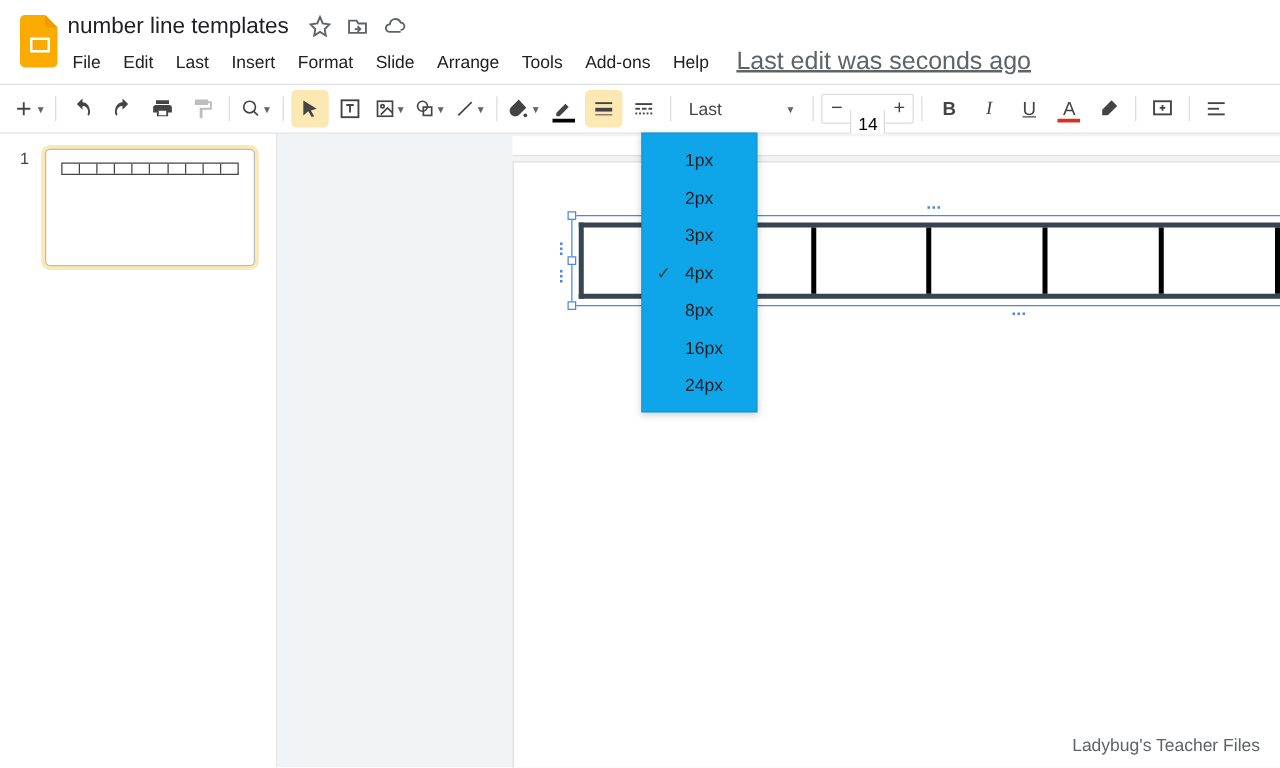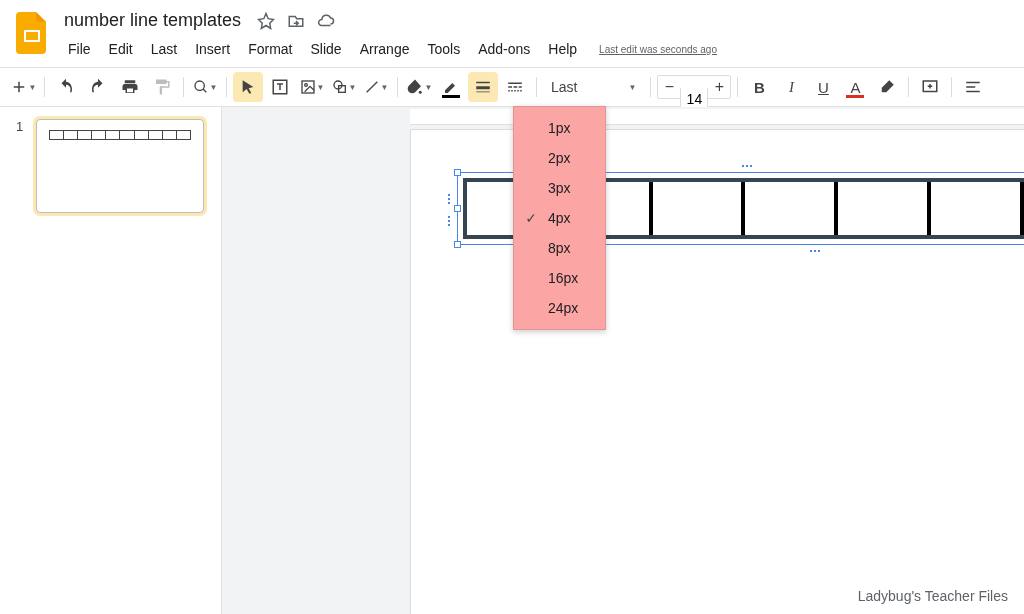--- a/index.html
+++ b/index.html
@@ -8,21 +8,20 @@
       background: #fff;
       overflow: hidden;
       width: 1024px;
       height: 614px;
       position: relative;
     }
     .header {
       display: flex;
       align-items: flex-start;
       padding: 8px 0 0 14px;
-      gap: 10px;
     }
     .logo {
       width: 36px;
       height: 44px;
       margin-top: 4px;
     }
     .title-area { flex: 1; }
     .title-row {
       display: flex;
       align-items: center;
@@ -46,21 +45,21 @@
       align-items: center;
     }
     .menu-item {
       font-size: 14px;
       color: #202124;
       padding: 4px 8px;
       cursor: pointer;
       border-radius: 4px;
     }
     .last-edit {
-      font-size: 10px;
+      font-size: 20px;
       color: #5f6368;
       text-decoration: underline;
       margin-left: 12px;
       cursor: pointer;
     }
     .toolbar {
       display: flex;
       align-items: center;
       padding: 4px 8px;
       border-top: 1px solid #e0e0e0;
@@ -230,21 +229,21 @@
     }
     .nl-cell {
       flex: 1;
       border-right: 4px solid #000;
     }
     .weight-menu {
       position: absolute;
       left: 513px;
       top: 106px;
       width: 93px;
-      background: #fca5a5;
+      background: #0ea5e9;
       box-shadow: 0 2px 6px rgba(0,0,0,0.2);
       border: 1px solid rgba(0,0,0,0.1);
       padding: 6px 0;
       z-index: 100;
     }
     .weight-item {
       display: flex;
       align-items: center;
       padding: 7px 18px 7px 10px;
       font-size: 14px;

